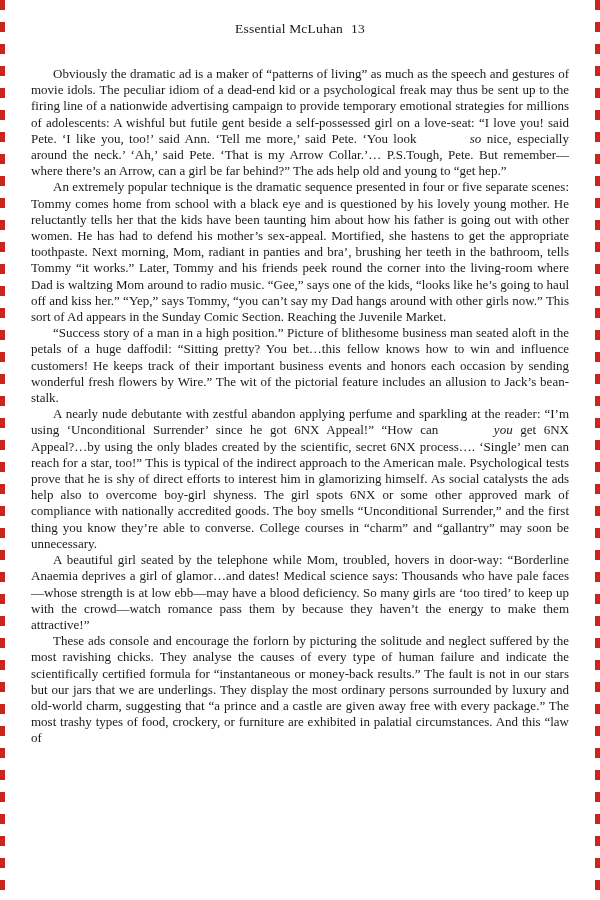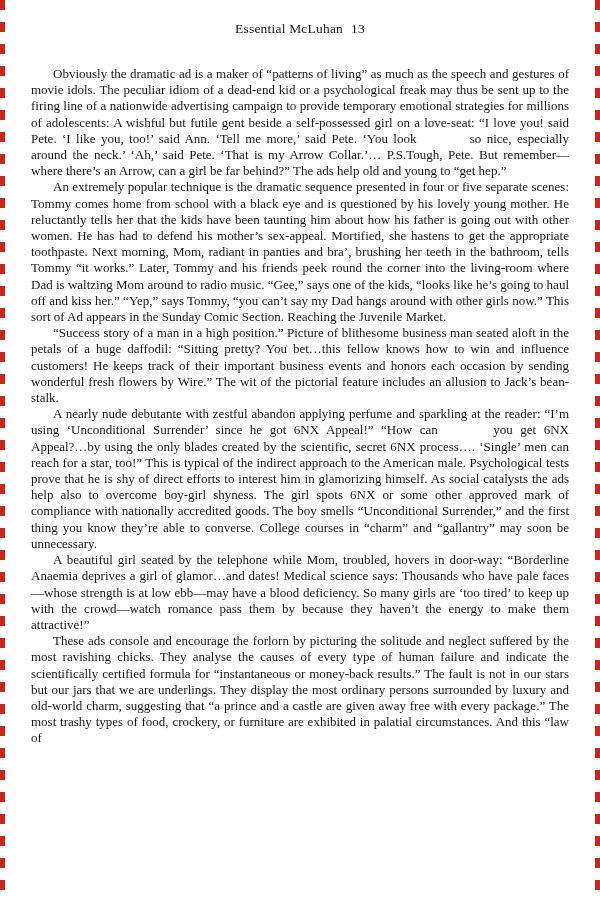--- a/index.html
+++ b/index.html
@@ -50,20 +50,21 @@
     width: 538px;
     font-size: 13px;
     line-height: 16.2px;
     text-align: justify;
   }
   .body-text p {
     margin: 0;
     text-indent: 22px;
   }
   .body-text .it {
+    font-style: italic;
     margin-left: 48px;
   }
 </style>
 </head>
 <body>
 
 <div class="page">
 
   <div class="edge-marks left"></div>
   <div class="edge-marks right"></div>

